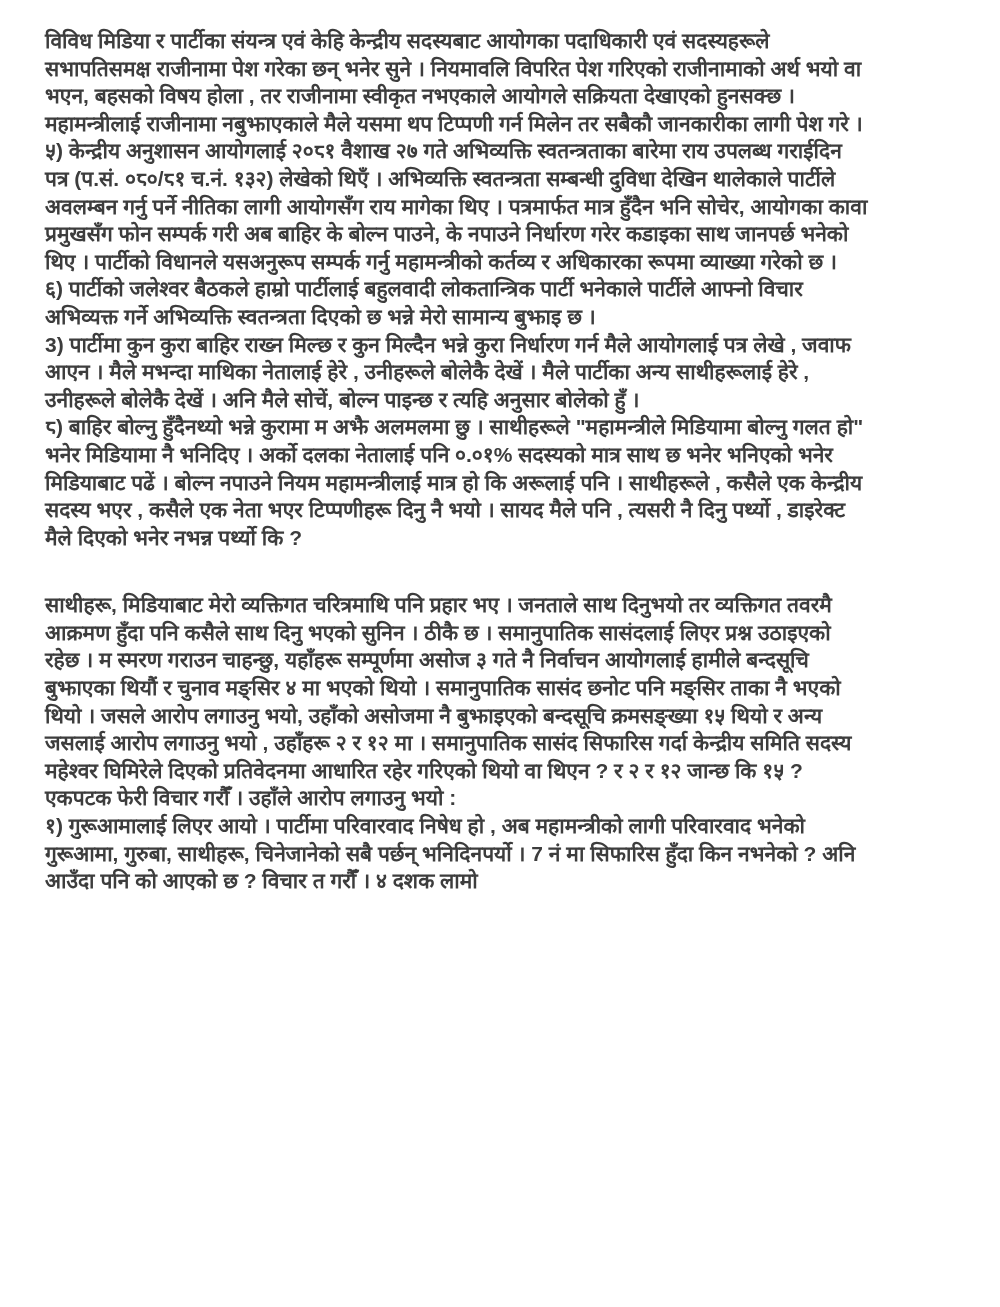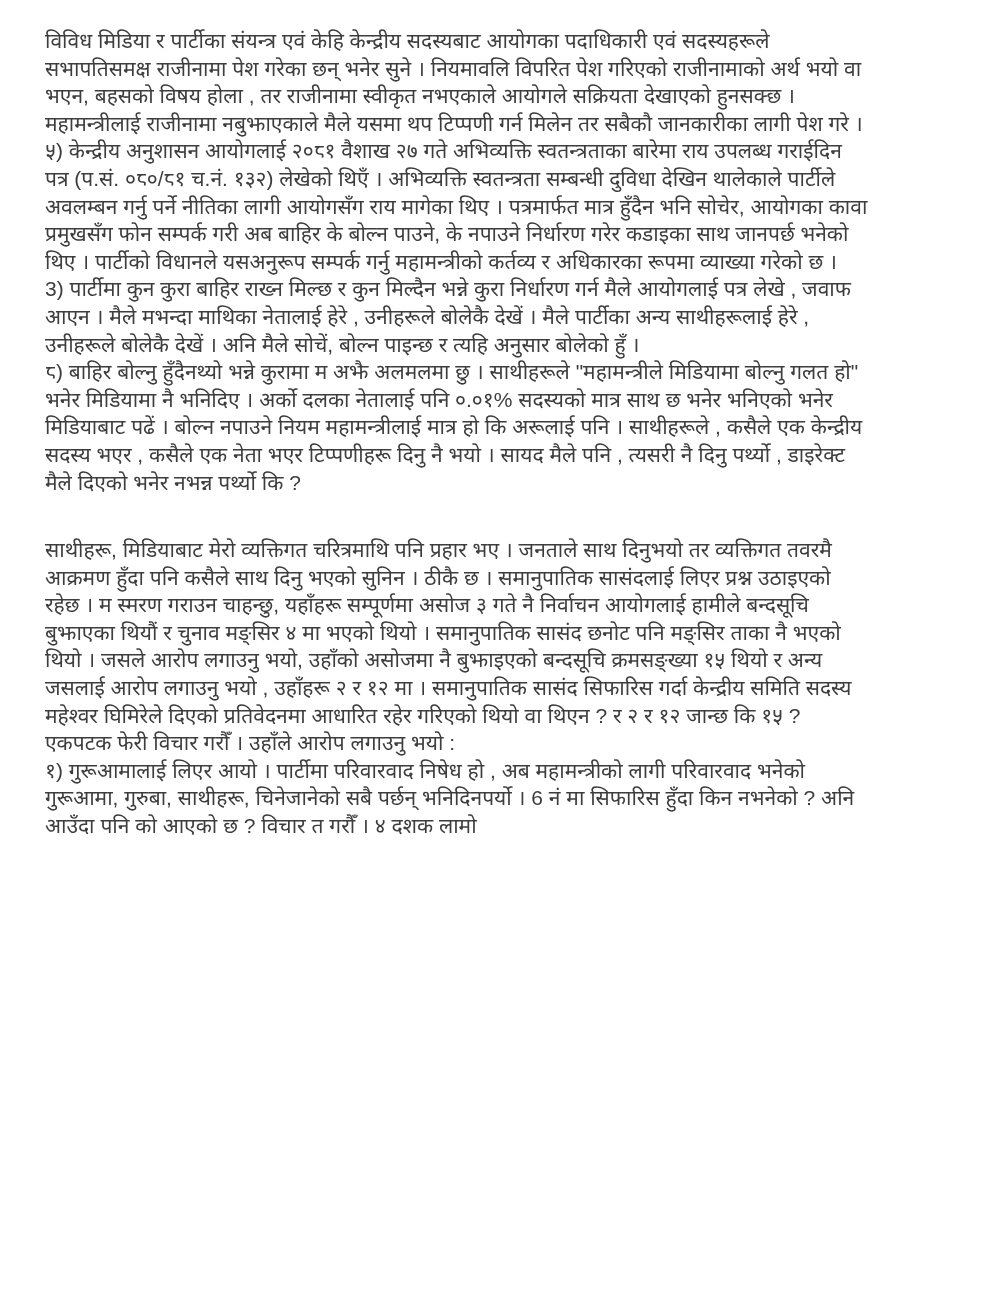--- a/index.html
+++ b/index.html
@@ -11,36 +11,37 @@
       width: 1000px;
       height: 1307px;
       overflow: hidden;
     }
     .doc {
       box-sizing: border-box;
       width: 912px;
       padding: 27px 42px 0 45px;
       font-family: "Liberation Sans", "DejaVu Sans", sans-serif;
       font-size: 21px;
-      font-weight: 400;
+      font-weight: 700;
       line-height: 27.6px;
       color: #3d3d3d;
       text-align: left;
     }
     .para {
       margin: 0;
       padding: 0;
     }
     .gap-before {
       margin-top: 40px;
     }
   </style>
 </head>
 <body>
 
 <main class="doc">
   <p class="para">विविध मिडिया र पार्टीका संयन्त्र एवं केहि केन्द्रीय सदस्यबाट आयोगका पदाधिकारी एवं सदस्यहरूले सभापतिसमक्ष राजीनामा पेश गरेका छन् भनेर सुने । नियमावलि विपरित पेश गरिएको राजीनामाको अर्थ भयो वा भएन, बहसको विषय होला , तर राजीनामा स्वीकृत नभएकाले आयोगले सक्रियता देखाएको हुनसक्छ । महामन्त्रीलाई राजीनामा नबुझाएकाले मैले यसमा थप टिप्पणी गर्न मिलेन तर सबैकौ जानकारीका लागी पेश गरे ।</p>
   <p class="para">५) केन्द्रीय अनुशासन आयोगलाई २०८१ वैशाख २७ गते अभिव्यक्ति स्वतन्त्रताका बारेमा राय उपलब्ध गराईदिन पत्र (प.सं. ०८०/८१ च.नं. १३२) लेखेको थिएँ । अभिव्यक्ति स्वतन्त्रता सम्बन्धी दुविधा देखिन थालेकाले पार्टीले अवलम्बन गर्नु पर्ने नीतिका लागी आयोगसँग राय मागेका थिए । पत्रमार्फत मात्र हुँदैन भनि सोचेर, आयोगका कावा प्रमुखसँग फोन सम्पर्क गरी अब बाहिर के बोल्न पाउने, के नपाउने निर्धारण गरेर कडाइका साथ जानपर्छ भनेको थिए । पार्टीको विधानले यसअनुरूप सम्पर्क गर्नु महामन्त्रीको कर्तव्य र अधिकारका रूपमा व्याख्या गरेको छ ।</p>
+  <p class="para">६) पार्टीको जलेश्वर बैठकले हाम्रो पार्टीलाई बहुलवादी लोकतान्त्रिक पार्टी भनेकाले पार्टीले आफ्नो विचार अभिव्यक्त गर्ने अभिव्यक्ति स्वतन्त्रता दिएको छ भन्ने मेरो सामान्य बुझाइ छ ।</p>
   <p class="para">3) पार्टीमा कुन कुरा बाहिर राख्न मिल्छ र कुन मिल्दैन भन्ने कुरा निर्धारण गर्न मैले आयोगलाई पत्र लेखे , जवाफ आएन । मैले मभन्दा माथिका नेतालाई हेरे , उनीहरूले बोलेकै देखें । मैले पार्टीका अन्य साथीहरूलाई हेरे , उनीहरूले बोलेकै देखें । अनि मैले सोचें, बोल्न पाइन्छ र त्यहि अनुसार बोलेको हुँ ।</p>
   <p class="para">८) बाहिर बोल्नु हुँदैनथ्यो भन्ने कुरामा म अझै अलमलमा छु । साथीहरूले "महामन्त्रीले मिडियामा बोल्नु गलत हो" भनेर मिडियामा नै भनिदिए । अर्को दलका नेतालाई पनि ०.०१% सदस्यको मात्र साथ छ भनेर भनिएको भनेर मिडियाबाट पढें । बोल्न नपाउने नियम महामन्त्रीलाई मात्र हो कि अरूलाई पनि । साथीहरूले , कसैले एक केन्द्रीय सदस्य भएर , कसैले एक नेता भएर टिप्पणीहरू दिनु नै भयो । सायद मैले पनि , त्यसरी नै दिनु पर्थ्यो , डाइरेक्ट मैले दिएको भनेर नभन्न पर्थ्यो कि ?</p>
   <p class="para gap-before">साथीहरू, मिडियाबाट मेरो व्यक्तिगत चरित्रमाथि पनि प्रहार भए  । जनताले साथ दिनुभयो तर व्यक्तिगत तवरमै आक्रमण हुँदा पनि कसैले साथ दिनु भएको सुनिन । ठीकै छ । समानुपातिक सासंदलाई लिएर प्रश्न उठाइएको रहेछ । म स्मरण गराउन चाहन्छु, यहाँहरू सम्पूर्णमा असोज ३ गते नै निर्वाचन आयोगलाई हामीले बन्दसूचि बुझाएका थियौं र चुनाव मङ्सिर ४ मा भएको थियो । समानुपातिक सासंद छनोट पनि मङ्सिर ताका नै भएको थियो । जसले आरोप लगाउनु भयो, उहाँको असोजमा नै बुझाइएको बन्दसूचि क्रमसङ्ख्या १५ थियो र अन्य जसलाई आरोप लगाउनु भयो , उहाँहरू २ र १२ मा । समानुपातिक सासंद सिफारिस गर्दा केन्द्रीय समिति सदस्य महेश्वर घिमिरेले दिएको प्रतिवेदनमा आधारित रहेर गरिएको थियो वा थिएन ? र २ र १२ जान्छ कि १५ ? एकपटक फेरी विचार गरौँ । उहाँले आरोप लगाउनु भयो :</p>
-  <p class="para">१) गुरूआमालाई लिएर आयो । पार्टीमा परिवारवाद निषेध हो , अब महामन्त्रीको लागी परिवारवाद भनेको गुरूआमा, गुरुबा, साथीहरू, चिनेजानेको सबै पर्छन् भनिदिनपर्यो । 6 नं मा सिफारिस हुँदा किन नभनेको ? अनि आउँदा पनि को आएको छ ? विचार त गरौँ । ४ दशक लामो</p>
+  <p class="para">१) गुरूआमालाई लिएर आयो । पार्टीमा परिवारवाद निषेध हो , अब महामन्त्रीको लागी परिवारवाद भनेको गुरूआमा, गुरुबा, साथीहरू, चिनेजानेको सबै पर्छन् भनिदिनपर्यो । 7 नं मा सिफारिस हुँदा किन नभनेको ? अनि आउँदा पनि को आएको छ ? विचार त गरौँ । ४ दशक लामो</p>
 </main>
 
 </body></html>

